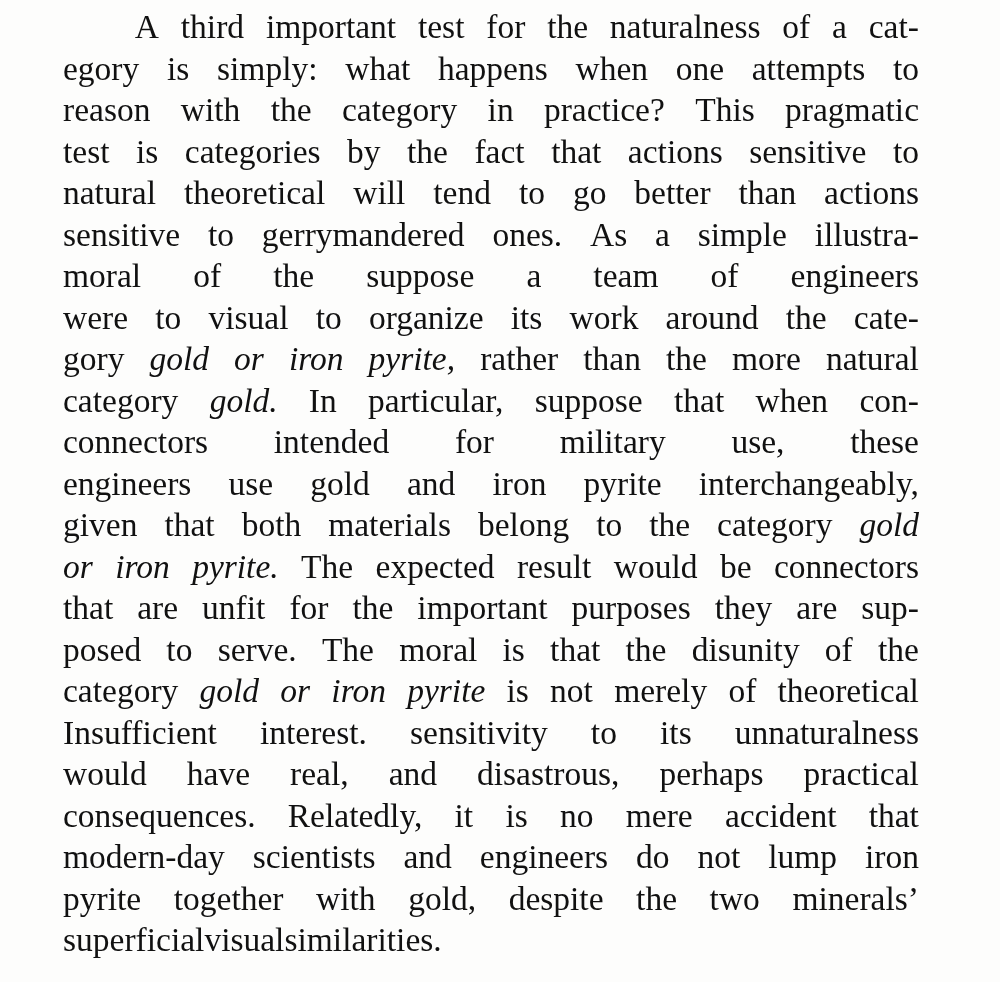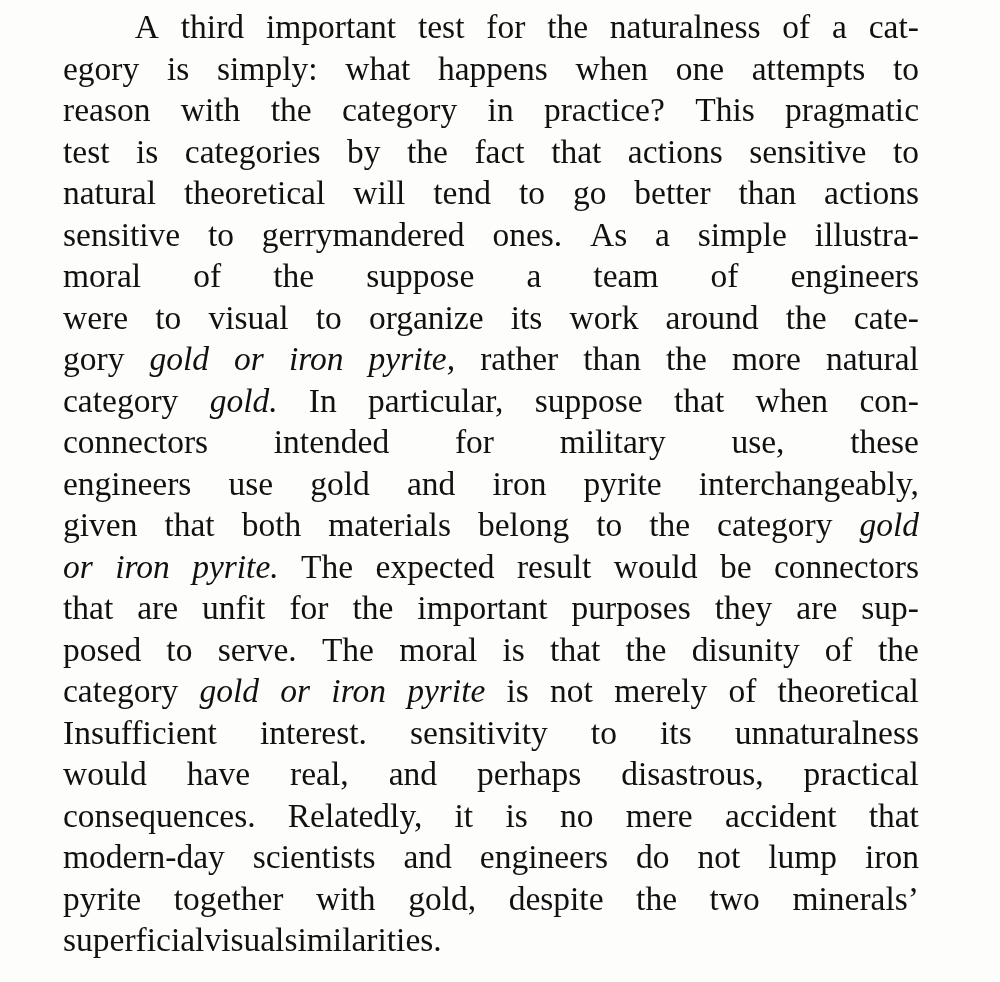--- a/index.html
+++ b/index.html
@@ -264,22 +264,22 @@
         <span class="w">sensitivity</span>
         <span class="w">to</span>
         <span class="w">its</span>
         <span class="w">unnaturalness</span>
       </div>
       <div class="line justify">
         <span class="w">would</span>
         <span class="w">have</span>
         <span class="w">real,</span>
         <span class="w">and</span>
+        <span class="w">disastrous,</span>
         <span class="w">perhaps</span>
-        <span class="w">disastrous,</span>
         <span class="w">practical</span>
       </div>
       <div class="line justify">
         <span class="w">consequences.</span>
         <span class="w">Relatedly,</span>
         <span class="w">it</span>
         <span class="w">is</span>
         <span class="w">no</span>
         <span class="w">mere</span>
         <span class="w">accident</span>

